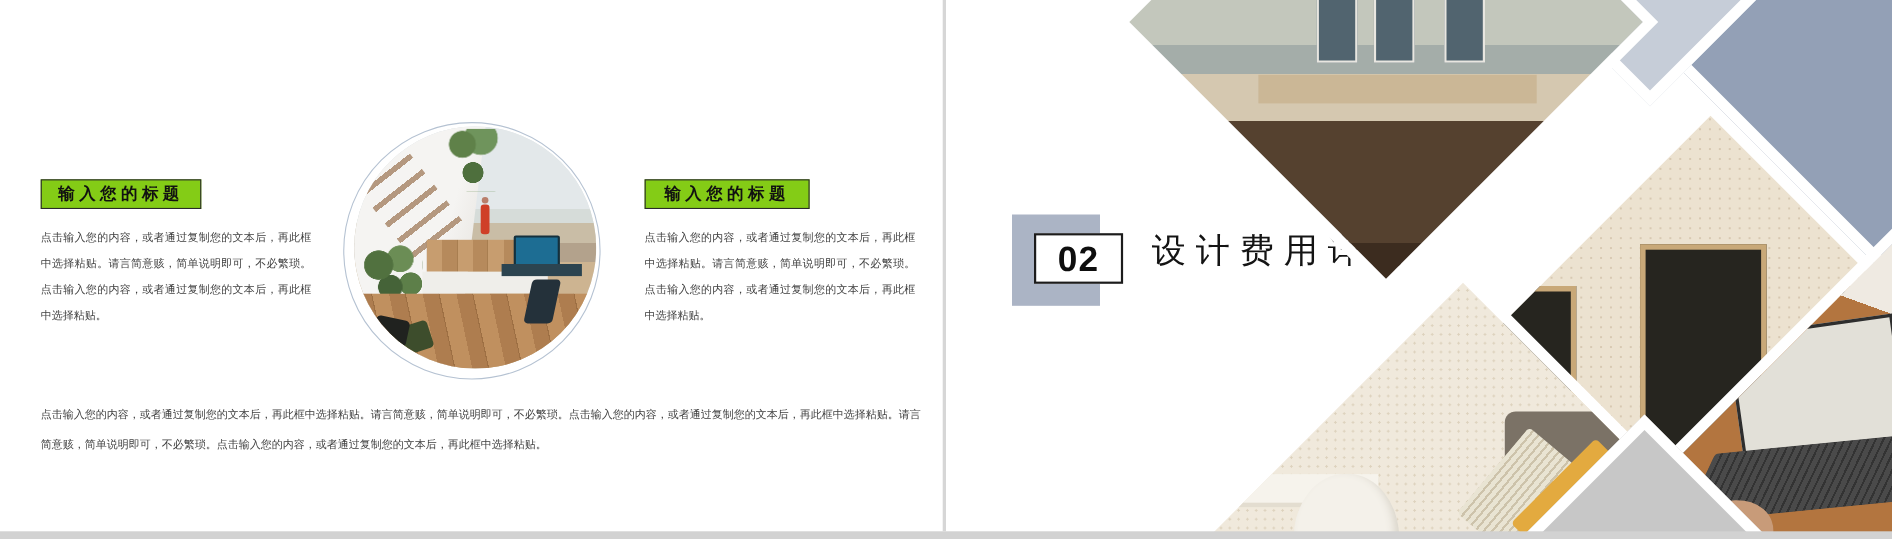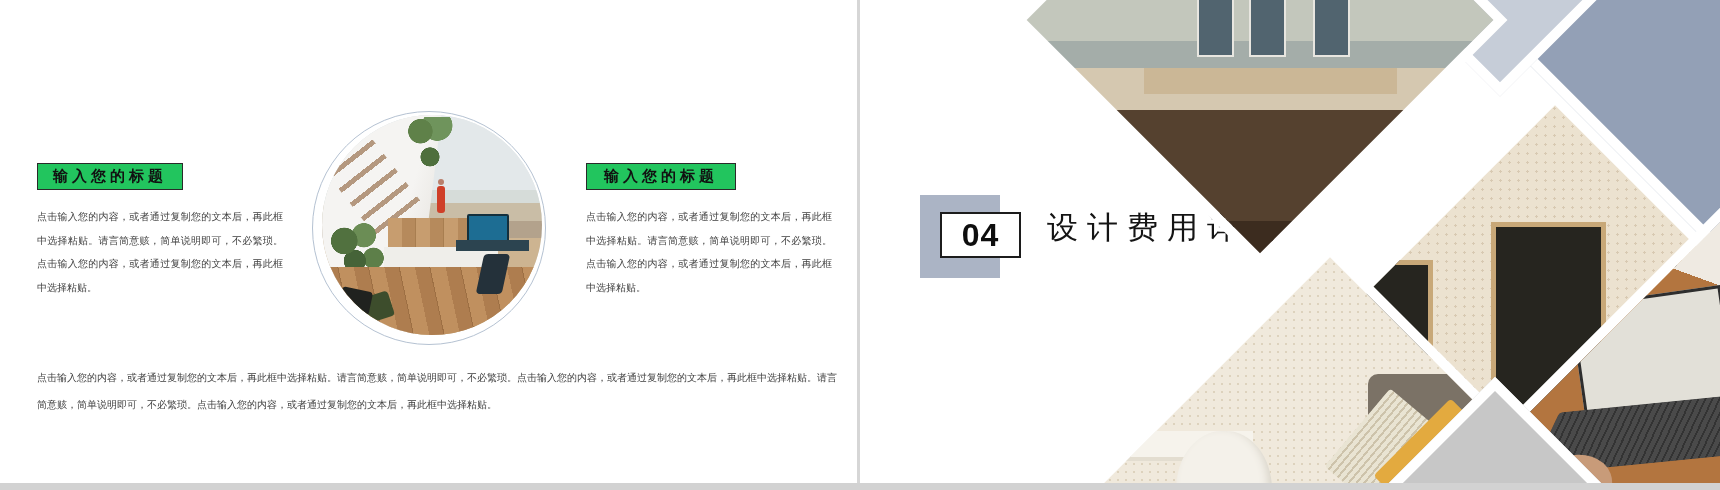--- a/index.html
+++ b/index.html
@@ -9,21 +9,21 @@
   *{margin:0;padding:0;box-sizing:border-box;}
   html,body{background:#fff;}
   body{font-family:"Liberation Sans","DejaVu Sans",sans-serif;}
   #canvas{position:relative;width:1720px;height:490px;background:#fff;overflow:hidden;}
 
   
   .slide-divider{position:absolute;left:857px;top:0;width:3px;height:483px;background:var(--divider);}
   .bottom-bar{position:absolute;left:0;top:483px;width:1720px;height:7px;background:var(--bottom-bar);z-index:60;}
 
   
-  .title-box{position:absolute;height:27px;border:1px solid #2a2a2a;background:#22c55e;
+  .title-box{position:absolute;height:27px;border:1px solid #2a2a2a;background:#84cc16;
     display:flex;align-items:center;justify-content:center;
     font-size:15px;font-weight:bold;letter-spacing:4px;color:var(--title-text);white-space:nowrap;}
   #title1{left:37px;top:163px;width:146px;}
   #title2{left:586px;top:163px;width:150px;}
   .body-col{position:absolute;width:246px;font-size:10px;line-height:23.5px;color:var(--text);
     text-align:justify;word-break:break-all;}
   #body1{left:37px;top:205px;}
   #body2{left:586px;top:205px;}
   .bottom-para{position:absolute;left:37px;top:364px;width:804px;font-size:10px;line-height:27px;
     color:var(--text);word-break:break-all;}
@@ -149,21 +149,21 @@
 
     <div class="bottom-para">点击输入您的内容，或者通过复制您的文本后，再此框中选择粘贴。请言简意赅，简单说明即可，不必繁琐。点击输入您的内容，或者通过复制您的文本后，再此框中选择粘贴。请言简意赅，简单说明即可，不必繁琐。点击输入您的内容，或者通过复制您的文本后，再此框中选择粘贴。</div>
   </div>
 
   <div class="slide-divider"></div>
 
   <div>
 
     <div class="chip"></div>
     <div class="num-box">
-      <span>04</span>
+      <span>02</span>
     </div>
     <div class="section-title">设计费用详情</div>
 
     <div class="dm" id="d-patents">
       <div class="ph">
         <div class="p-base"></div>
         <div class="p-frame" style="left:16%;top:30%;width:15%;height:30%;">
           <div class="p-wheel" style="left:20%;bottom:12%;width:14px;height:14px;"></div>
           <div class="p-wheel" style="right:18%;bottom:12%;width:14px;height:14px;"></div>
         </div>

